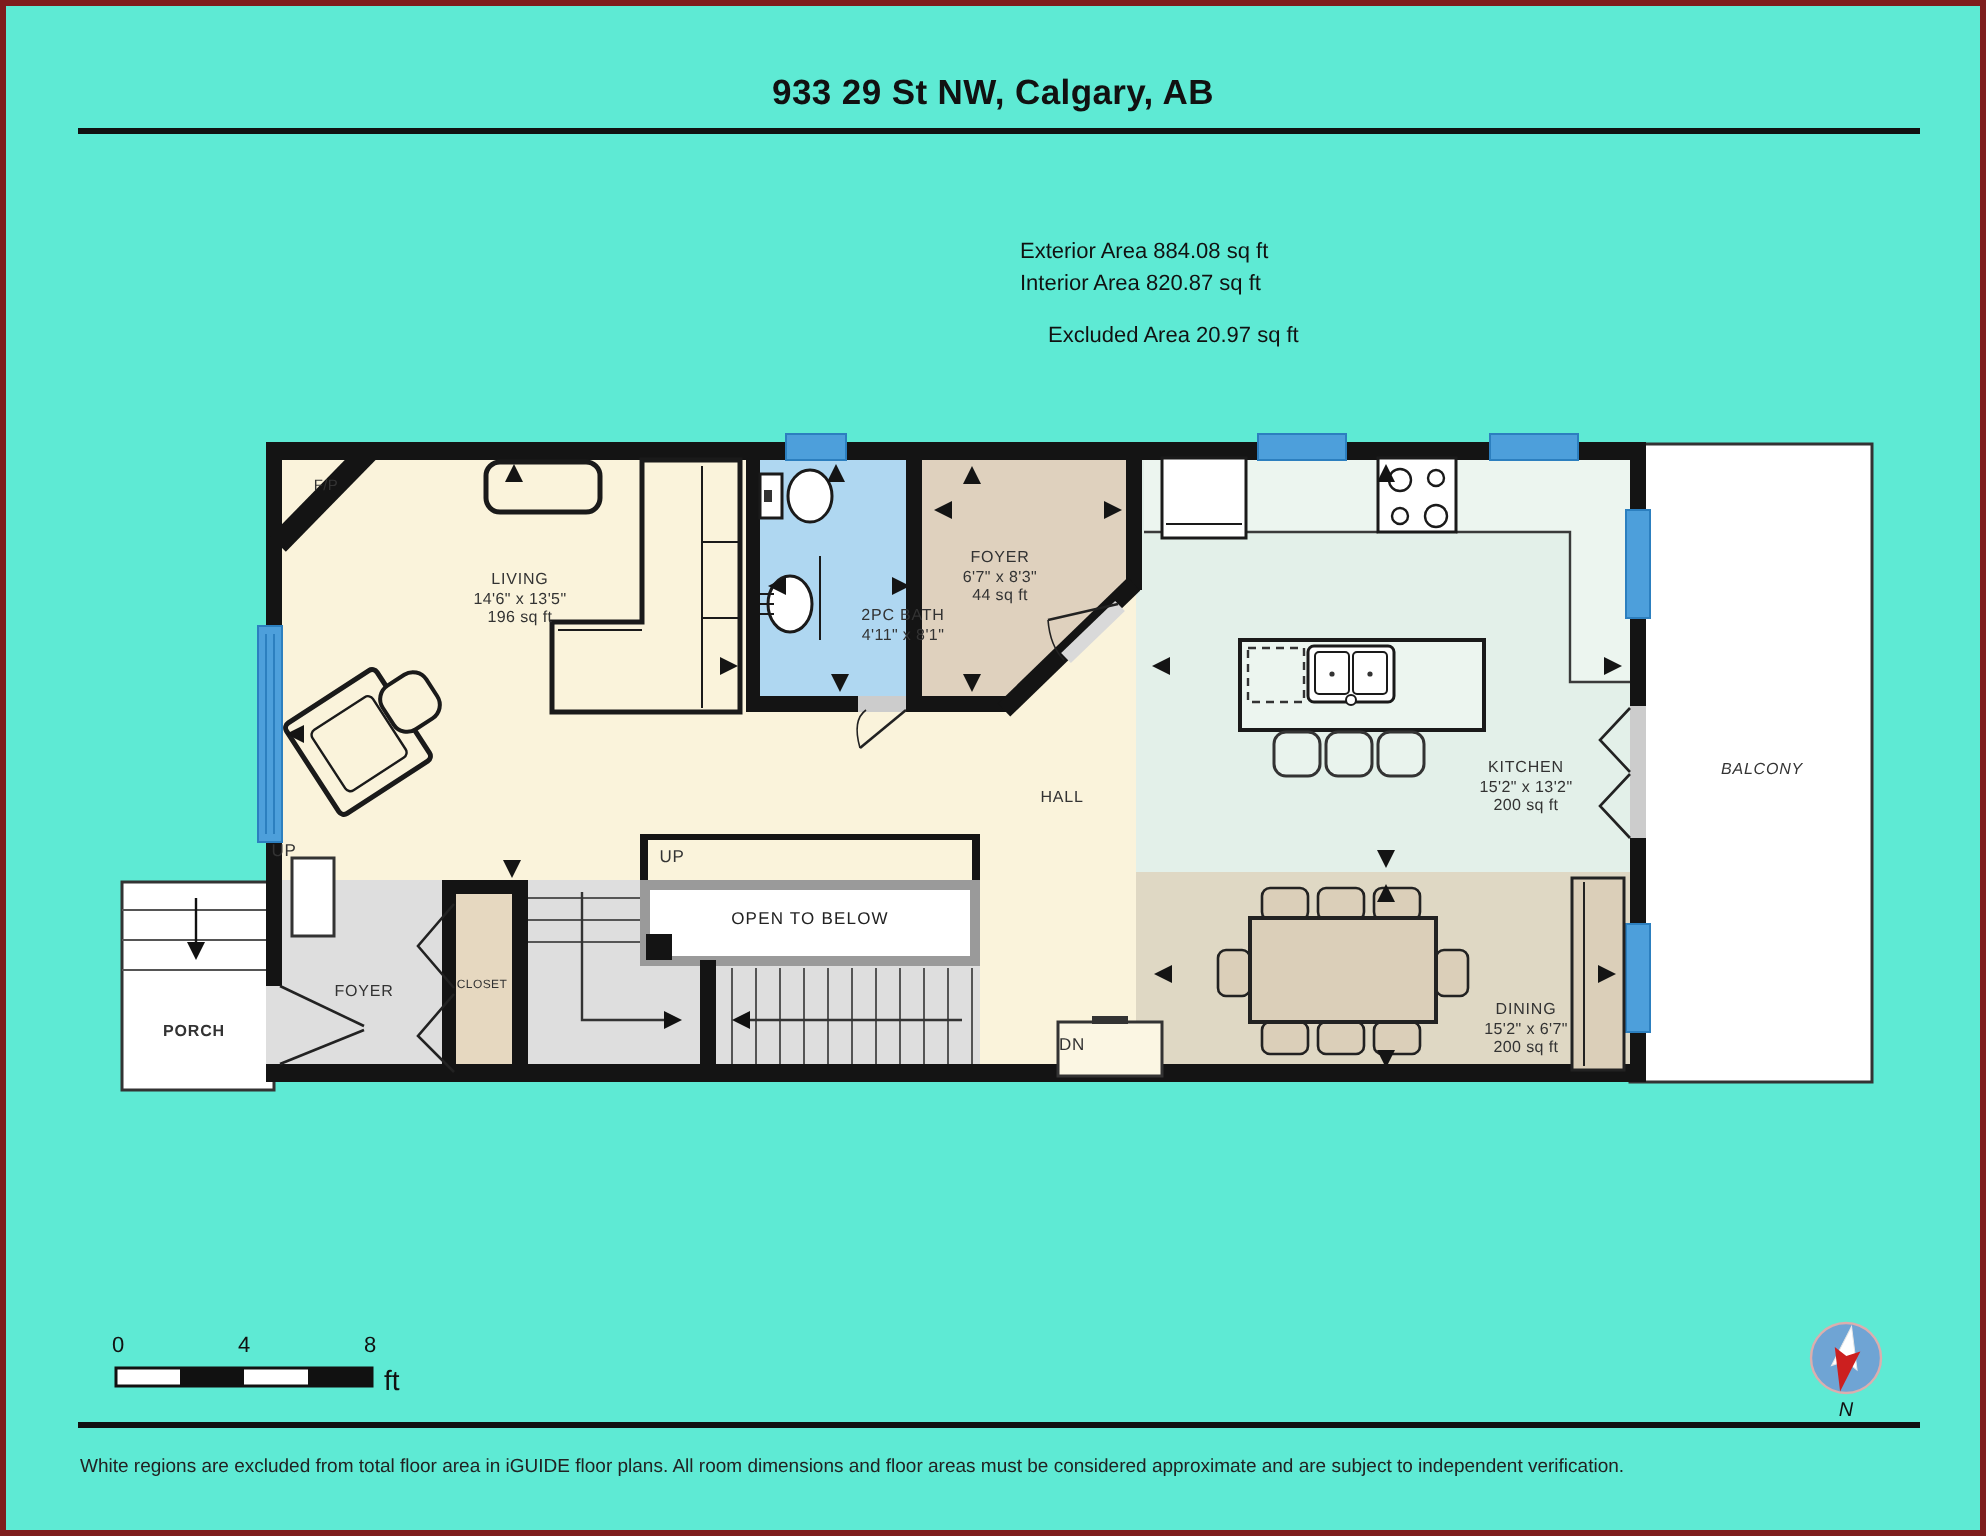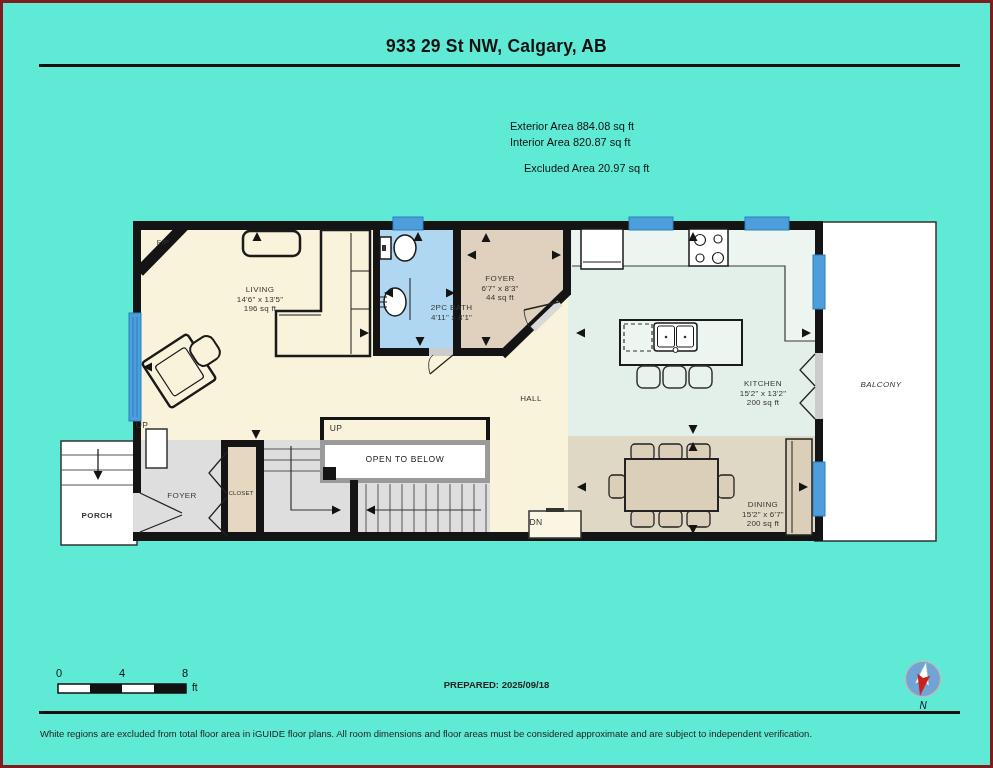--- a/index.html
+++ b/index.html
@@ -12,21 +12,21 @@
   .title{top:33px;left:0;width:100%;text-align:center;font-size:17.5px;font-weight:bold;letter-spacing:.2px;}
   .rule{background:#111;}
   .floor-label{top:69px;left:0;width:497px;text-align:right;font-size:11px;font-weight:bold;}
   .area-row{left:507px;font-size:11px;margin-top:48px;}
   .rlabel{position:absolute;transform:translateX(-50%);text-align:center;font-size:8px;line-height:9.5px;color:#333;white-space:nowrap;letter-spacing:.2px;}
   .rlabel .nm{letter-spacing:.4px;}
   .tiny{font-size:6px;}
   .otb{font-size:8.5px;letter-spacing:.6px;color:#222;}
   .updn{font-size:8.5px;color:#333;letter-spacing:.3px;margin-left:45px;}
   .ticks{font-size:11px;color:#111;transform:translateX(-50%);position:absolute;}
-  .ft{font-size:10px;}
+  .ft{font-size:14px;}
   .prepared{top:676px;left:0;width:100%;text-align:center;font-size:9.5px;font-weight:bold;color:#222;}
   .disclaimer{top:725px;left:37px;width:920px;font-size:9.5px;color:#222;}
   .north{font-size:10px;font-style:italic;transform:translateX(-50%);}
   svg{position:absolute;top:0;left:0;}
 </style>
 </head>
 <body>
 
 <div class="page">
 
@@ -273,18 +273,17 @@
   <div class="rlabel otb" style="left:402px;top:452px;"><span>OPEN TO BELOW</span></div>
   <div class="rlabel" style="left:160px;top:235px;font-size:7.5px;"><span>F/P</span></div>
   <div class="rlabel updn" style="left:94px;top:418px;"><span>UP</span></div>
   <div class="rlabel updn" style="left:288px;top:421px;"><span>UP</span></div>
   <div class="rlabel updn" style="left:488px;top:515px;"><span>DN</span></div>
 
   <div class="ticks" style="left:56px;top:664px;">0</div>
   <div class="ticks" style="left:119px;top:664px;">4</div>
   <div class="ticks" style="left:182px;top:664px;">8</div>
   <div class="abs ft" style="left:189px;top:679px;">ft</div>
-  <div class="abs prepared">PREPARED: 2025/09/18</div>
   <div class="abs north" style="left:920px;top:697px;">N</div>
   <div class="abs rule" style="left:36px;top:708px;width:921px;height:3px;"></div>
   <div class="abs disclaimer">White regions are excluded from total floor area in iGUIDE floor plans. All room dimensions and floor areas must be considered approximate and are subject to independent verification.</div>
 
 </div>
 
 </body></html>

